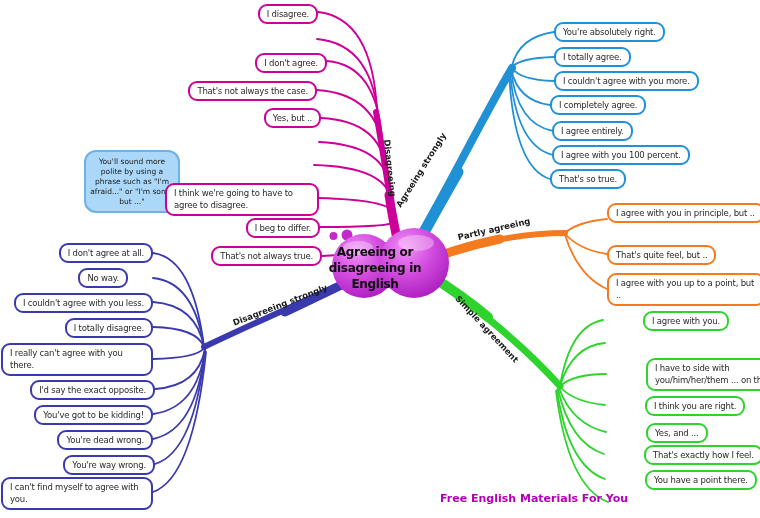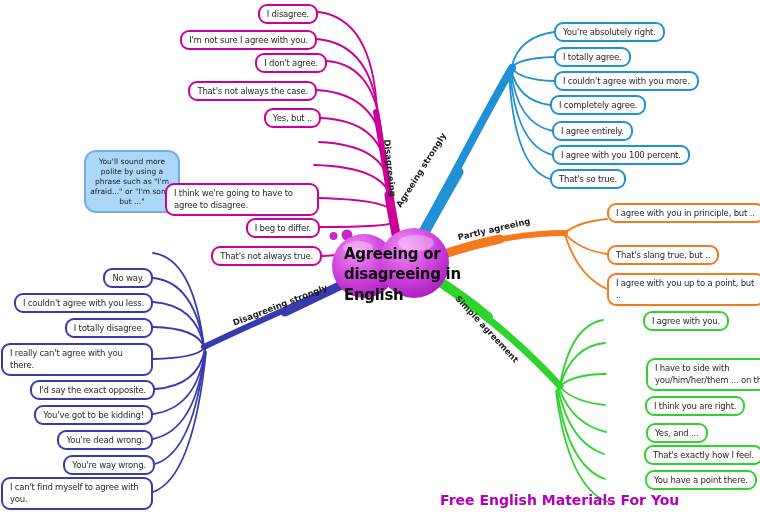--- a/index.html
+++ b/index.html
@@ -10,24 +10,24 @@
         padding:2px 7px;font-size:8.5px;letter-spacing:-0.2px;line-height:1.45;
         white-space:nowrap;color:#2a2a2a;text-align:center;z-index:3;}
   .node.wrap{white-space:normal;text-align:left;}
   .m{border-color:#CC0099;} .b{border-color:#2191D6;text-align:center;} .o{border-color:#F5791D;}
   .g{border-color:#2ED32E;margin-left:40px;} .n{border-color:#3A3AAE;}
   .blabel{position:absolute;font-size:8.5px;font-weight:600;color:#1a1a1a;
           white-space:nowrap;z-index:2;}
   .cloud{position:absolute;left:84px;top:150px;width:84px;background:#ABD7F8;
          border:2px solid #6FB0E8;border-radius:12px;padding:5px 4px;font-size:7.5px;
          line-height:1.32;text-align:center;color:#1a1a1a;z-index:3;}
-  .blob-title{position:absolute;left:344px;top:244px;width:134px;
-          font-size:15px;font-weight:bold;color:#0a0a0a;letter-spacing:-0.3px;
+  .blob-title{position:absolute;left:308px;top:244px;width:134px;text-align:center;
+          font-size:12px;font-weight:bold;color:#0a0a0a;letter-spacing:-0.3px;
           line-height:1.35;z-index:4;}
-  .footer{position:absolute;left:440px;top:492px;font-size:14px;font-weight:bold;
+  .footer{position:absolute;left:440px;top:492px;font-size:11px;font-weight:bold;
           color:#B400B8;z-index:3;}
 </style>
 </head>
 <body>
 
 <div class="canvas">
 
   <svg class="links" width="760" height="518" viewBox="0 0 760 518">
     <defs>
       <radialGradient id="pg" cx="38%" cy="28%" r="80%">
@@ -117,48 +117,48 @@
   <div class="blabel" style="left:280px;top:305px;transform:translate(-50%,-50%) rotate(-21deg);">Disagreeing strongly</div>
 
   <div class="blob-title">
     <div>Agreeing or</div>
     <div>disagreeing in English</div>
   </div>
 
   <div class="cloud">You'll sound more polite by using a phrase such as "I'm afraid..." or "I'm sorry, but ..."</div>
 
   <div class="node m" style="right:442px;top:4px">I disagree.</div>
-  <div class="node m" style="right:443px;top:30px">I'm not sure I agree with you.</div>
   <div class="node m" style="right:433px;top:53px">I don't agree.</div>
   <div class="node m" style="right:443px;top:81px">That's not always the case.</div>
   <div class="node m" style="right:439px;top:108px">Yes, but ..</div>
   <div class="node m wrap" style="right:441px;top:183px;width:136px">I think we're going to have to agree to disagree.</div>
   <div class="node m" style="right:440px;top:218px">I beg to differ.</div>
   <div class="node m" style="right:438px;top:246px">That's not always true.</div>
 
   <div class="node b" style="left:554px;top:22px">You're absolutely right.</div>
   <div class="node b" style="left:554px;top:47px">I totally agree.</div>
   <div class="node b" style="left:554px;top:71px">I couldn't agree with you more.</div>
   <div class="node b" style="left:550px;top:95px">I completely agree.</div>
   <div class="node b" style="left:552px;top:121px">I agree entirely.</div>
   <div class="node b" style="left:552px;top:145px">I agree with you 100 percent.</div>
   <div class="node b" style="left:550px;top:169px">That's so true.</div>
 
   <div class="node o wrap" style="left:607px;top:203px;width:140px">I agree with you in principle, but ..</div>
-  <div class="node o" style="left:607px;top:245px">That's slang true, but ..</div>
+  <div class="node o" style="left:607px;top:245px">That's quite feel, but ..</div>
   <div class="node o wrap" style="left:607px;top:273px;width:140px">I agree with you up to a point, but ..</div>
 
   <div class="node g" style="left:603px;top:311px">I agree with you.</div>
   <div class="node g wrap" style="left:606px;top:358px;width:142px">I have to side with you/him/her/them ... on this one.</div>
   <div class="node g" style="left:605px;top:396px">I think you are right.</div>
   <div class="node g" style="left:606px;top:423px">Yes, and ...</div>
   <div class="node g" style="left:604px;top:445px">That's exactly how I feel.</div>
   <div class="node g" style="left:605px;top:470px">You have a point there.</div>
 
-  <div class="node n" style="right:607px;top:268px">No way.</div>
+  <div class="node n" style="right:607px;top:243px">I don't agree at all.</div>
+  <div class="node n" style="right:632px;top:268px">No way.</div>
   <div class="node n" style="right:607px;top:293px">I couldn't agree with you less.</div>
   <div class="node n" style="right:607px;top:318px">I totally disagree.</div>
   <div class="node n wrap" style="right:607px;top:343px;width:134px">I really can't agree with you there.</div>
   <div class="node n" style="right:605px;top:380px">I'd say the exact opposite.</div>
   <div class="node n" style="right:607px;top:405px">You've got to be kidding!</div>
   <div class="node n" style="right:607px;top:430px">You're dead wrong.</div>
   <div class="node n" style="right:605px;top:455px">You're way wrong.</div>
   <div class="node n wrap" style="right:607px;top:477px;width:134px">I can't find myself to agree with you.</div>
 
   <div class="footer">Free English Materials For You</div>

